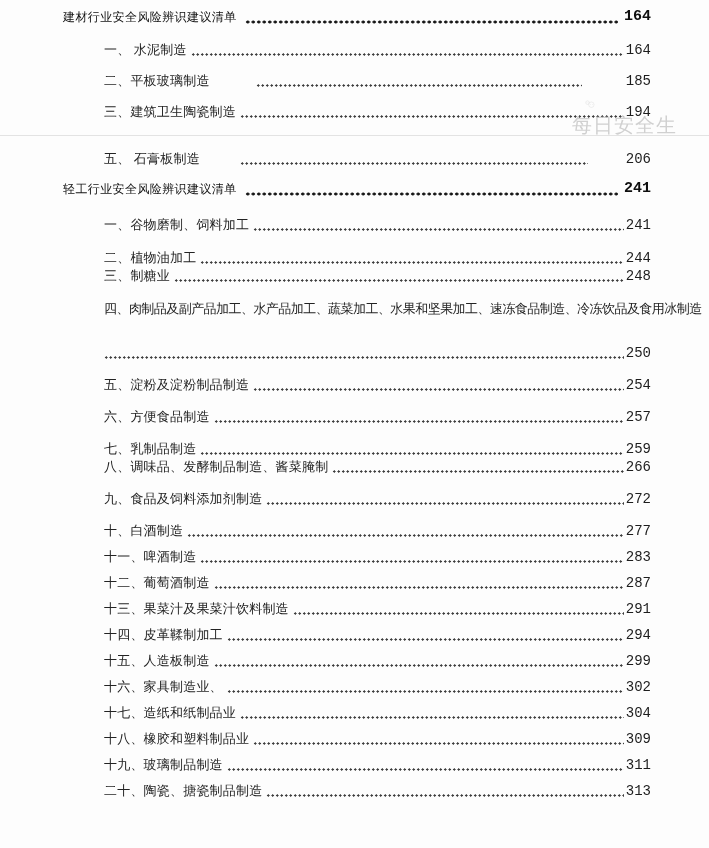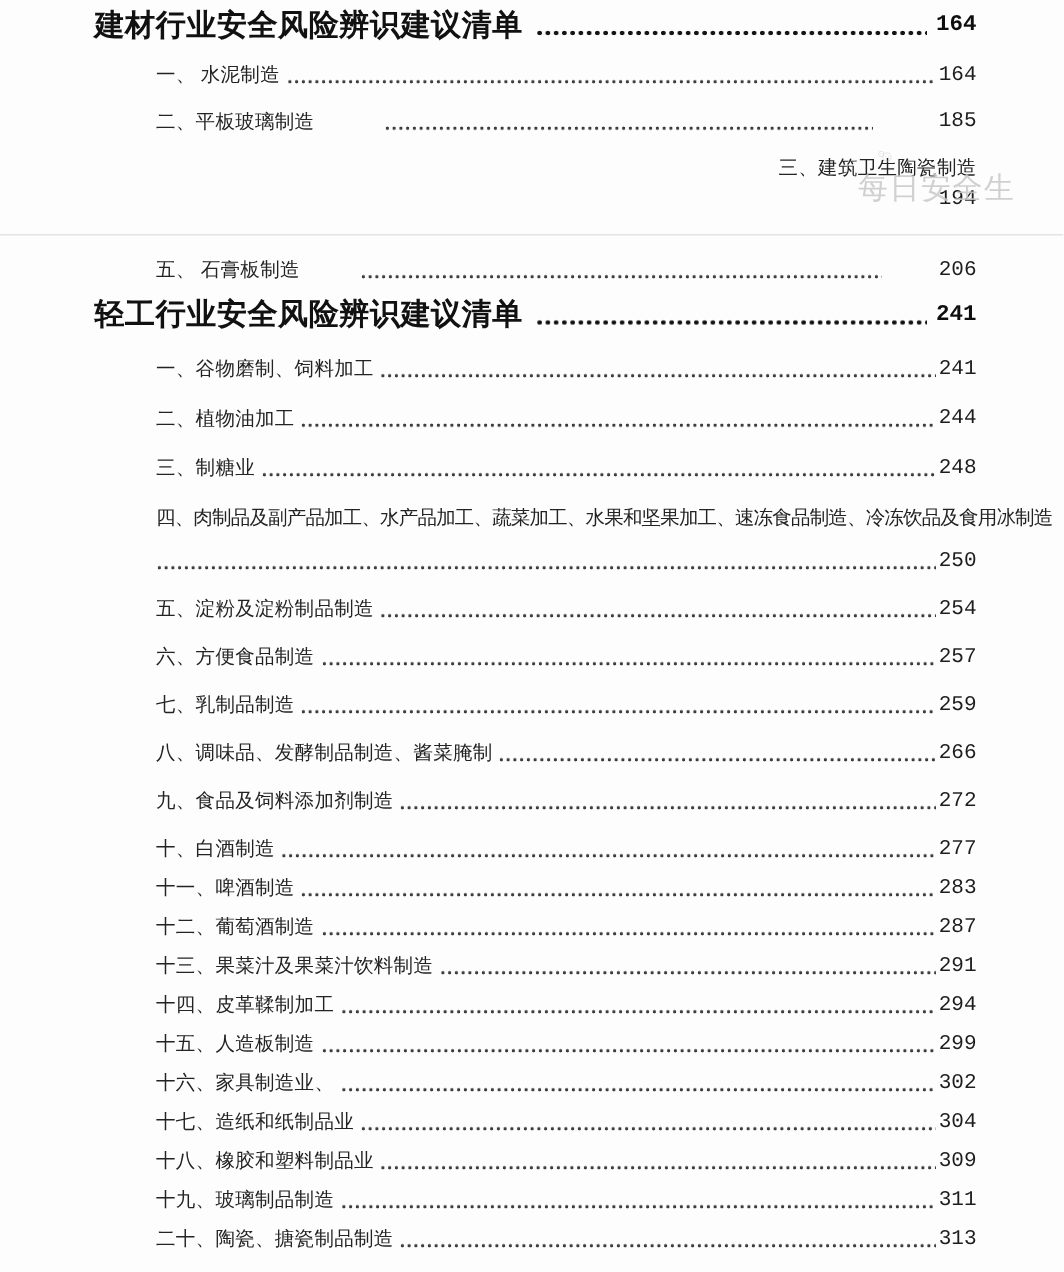--- a/index.html
+++ b/index.html
@@ -13,42 +13,42 @@
   .toc-row{display:flex;align-items:flex-end;}
   .toc-row.header{margin-top:10px;}
   .toc-row.header.first{margin-top:0;}
   .toc-row.item{margin-left:41px;}
   .label{
     font-size:13px;line-height:18px;color:#232323;
     letter-spacing:0.2px;white-space:nowrap;font-family:Liberation Serif, serif;
   }
   .header .label{
     font-family:"Liberation Sans", sans-serif;
-    font-weight:700;font-size:20px;line-height:22px;color:#111;
+    font-weight:400;font-size:12px;line-height:22px;color:#111;
     letter-spacing:0.4px;
   }
   .leader{
     flex:1;height:13px;margin:0 2px 3px 4px;
     background-image:radial-gradient(circle, #3d3d3d 1px, rgba(0,0,0,0) 1.3px);
     background-size:4.5px 3px;
     background-repeat:repeat-x;
     background-position:left bottom;
   }
   .header .leader{
     height:14px;margin:0 6px 4px 8px;
     background-image:radial-gradient(circle, #141414 1.4px, rgba(0,0,0,0) 1.7px);
     background-size:5.5px 4px;
   }
   .pagenum{
     font-family:Liberation Mono, monospace;
     font-size:14px;line-height:18px;color:#1d1d1d;white-space:nowrap;
   }
   .header .pagenum{font-weight:700;font-size:15px;line-height:22px;color:#0f0f0f;}
   
-  .toc-row.wrap{flex-wrap:wrap;row-gap:11px;}
+  .toc-row.wrap{flex-wrap:wrap;row-gap:26px;}
   .toc-row.wrap .label{flex:0 0 100%;letter-spacing:-0.55px;}
   .toc-row.wrap .leader{margin-left:0;}
   .divider{
     height:1px;background:#e3e3e3;
     margin:14px -58px 0 -63px;
   }
   .watermark{
     position:absolute;top:99px;right:10px;width:127px;height:40px;
     overflow:hidden;display:flex;align-items:flex-start;gap:3px;
     opacity:0.85;pointer-events:none;z-index:5;flex-direction:column;
@@ -82,21 +82,21 @@
     <div class="toc-row item" style="margin-top: 13px;">
       <span class="label">一、 水泥制造</span>
       <span class="leader"></span>
       <span class="pagenum">164</span>
     </div>
     <div class="toc-row item" style="margin-top: 13px; gap: 42px;">
       <span class="label">二、平板玻璃制造</span>
       <span class="leader"></span>
       <span class="pagenum">185</span>
     </div>
-    <div class="toc-row item" style="margin-top: 13px; flex-direction: column;">
+    <div class="toc-row item" style="margin-top: 13px;">
       <span class="label">三、建筑卫生陶瓷制造</span>
       <span class="leader"></span>
       <span class="pagenum">194</span>
     </div>
     <div class="divider"></div>
     <div class="toc-row item" style="margin-top: 14px; gap: 36px;">
       <span class="label">五、 石膏板制造</span>
       <span class="leader"></span>
       <span class="pagenum">206</span>
     </div>
@@ -108,21 +108,21 @@
     <div class="toc-row item" style="margin-top: 16px;">
       <span class="label">一、谷物磨制、饲料加工</span>
       <span class="leader"></span>
       <span class="pagenum">241</span>
     </div>
     <div class="toc-row item" style="margin-top: 15px;">
       <span class="label">二、植物油加工</span>
       <span class="leader"></span>
       <span class="pagenum">244</span>
     </div>
-    <div class="toc-row item" style="margin-top: 15px;">
+    <div class="toc-row item" style="margin-top: 0;">
       <span class="label">三、制糖业</span>
       <span class="leader"></span>
       <span class="pagenum">248</span>
     </div>
     <div class="toc-row item wrap" style="margin-top: 15px;">
       <span class="label">四、肉制品及副产品加工、水产品加工、蔬菜加工、水果和坚果加工、速冻食品制造、冷冻饮品及食用冰制造</span>
       <span class="leader"></span>
       <span class="pagenum">250</span>
     </div>
     <div class="toc-row item" style="margin-top: 14px;">
@@ -133,21 +133,21 @@
     <div class="toc-row item" style="margin-top: 14px;">
       <span class="label">六、方便食品制造</span>
       <span class="leader"></span>
       <span class="pagenum">257</span>
     </div>
     <div class="toc-row item" style="margin-top: 14px;">
       <span class="label">七、乳制品制造</span>
       <span class="leader"></span>
       <span class="pagenum">259</span>
     </div>
-    <div class="toc-row item" style="margin-top: 14px;">
+    <div class="toc-row item" style="margin-top: 0;">
       <span class="label">八、调味品、发酵制品制造、酱菜腌制</span>
       <span class="leader"></span>
       <span class="pagenum">266</span>
     </div>
     <div class="toc-row item" style="margin-top: 14px;">
       <span class="label">九、食品及饲料添加剂制造</span>
       <span class="leader"></span>
       <span class="pagenum">272</span>
     </div>
     <div class="toc-row item" style="margin-top: 14px;">

